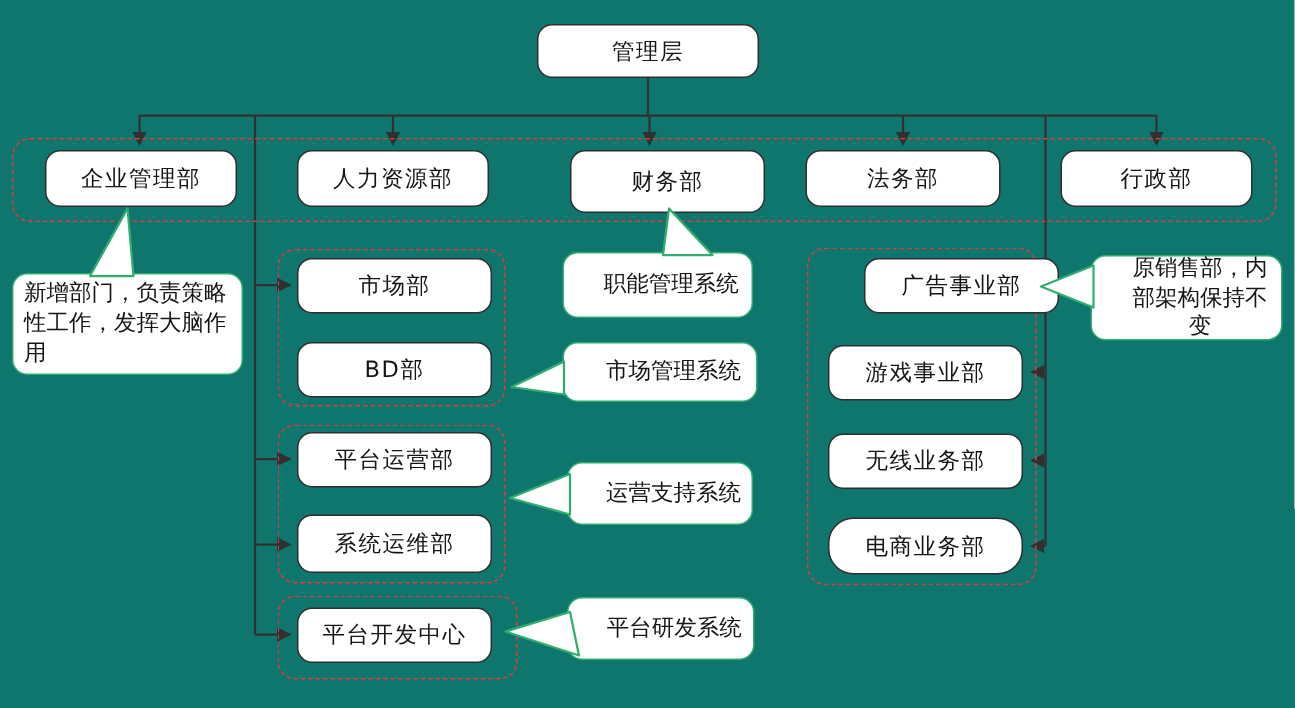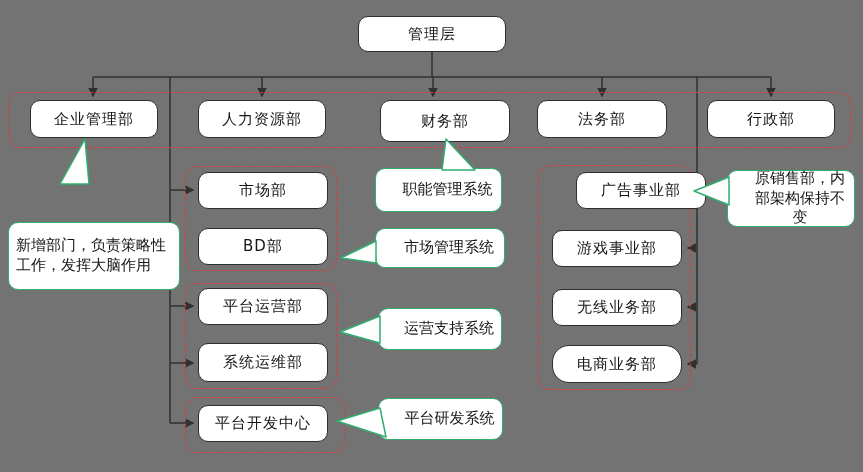--- a/index.html
+++ b/index.html
@@ -1,17 +1,17 @@
 <!DOCTYPE html>
 <html><head>
 <meta charset="utf-8">
 <style>
   html,body{margin:0;padding:0;background:#ffffff;}
   body{font-family:"DejaVu Sans","Liberation Sans",sans-serif;}
-  #canvas{position:relative;width:863px;height:472px;background:#737373;overflow:hidden;text-decoration:underline;}
+  #canvas{position:relative;width:863px;height:472px;background:#0f766e;overflow:hidden;text-decoration:underline;}
   svg.layer{position:absolute;left:0;top:0;width:863px;height:472px;pointer-events:none;}
   #connectors{z-index:1;}
   #tails{z-index:4;}
   .node{
     position:absolute;z-index:3;background:#ffffff;
     border:1.6px solid #2e2e2e;border-radius:10px;
     display:flex;align-items:center;justify-content:center;
     font-size:15px;color:#151515;letter-spacing:1px;
     box-sizing:border-box;
   }
@@ -89,21 +89,21 @@
   <div class="node" style="left:576px;top:172px;width:130px;height:37px;">广告事业部</div>
   <div class="node" style="left:552px;top:230px;width:130px;height:37px;">游戏事业部</div>
   <div class="node" style="left:552px;top:289px;width:130px;height:37px;">无线业务部</div>
   <div class="node" style="left:552px;top:345px;width:130px;height:38px;border-radius:17px;">电商业务部</div>
 
   <div class="bubble center" style="left:375px;top:168px;width:127px;height:44px;">职能管理系统</div>
   <div class="bubble center" style="left:375px;top:228px;width:130px;height:40px;">市场管理系统</div>
   <div class="bubble center" style="left:378px;top:308px;width:124px;height:42px;">运营支持系统</div>
   <div class="bubble center" style="left:378px;top:398px;width:125px;height:42px;">平台研发系统</div>
 
-  <div class="bubble left" style="left:8px;top:182px;width:172px;height:68px;margin-top:40px;">新增部门，负责策略性工作，发挥大脑作用</div>
+  <div class="bubble left" style="left:8px;top:182px;width:154px;height:68px;">新增部门，负责策略性工作，发挥大脑作用</div>
   <div class="bubble center" style="left:727px;top:170px;width:128px;height:57px;">原销售部，内部架构保持不变</div>
 
   <svg id="tails" class="layer">
     <g fill="#ffffff" stroke="#2fae6e" stroke-width="1.5" stroke-linejoin="round">
       <polygon points="60,184 85,139 89,184"></polygon>
       <polygon points="442,170 446,139 475,170"></polygon>
       <polygon points="376,241 341,258 376,263"></polygon>
       <polygon points="380,316 340,332 380,343"></polygon>
       <polygon points="380,408 337,421 386,437"></polygon>
       <polygon points="729,177 694,191 729,205"></polygon>

